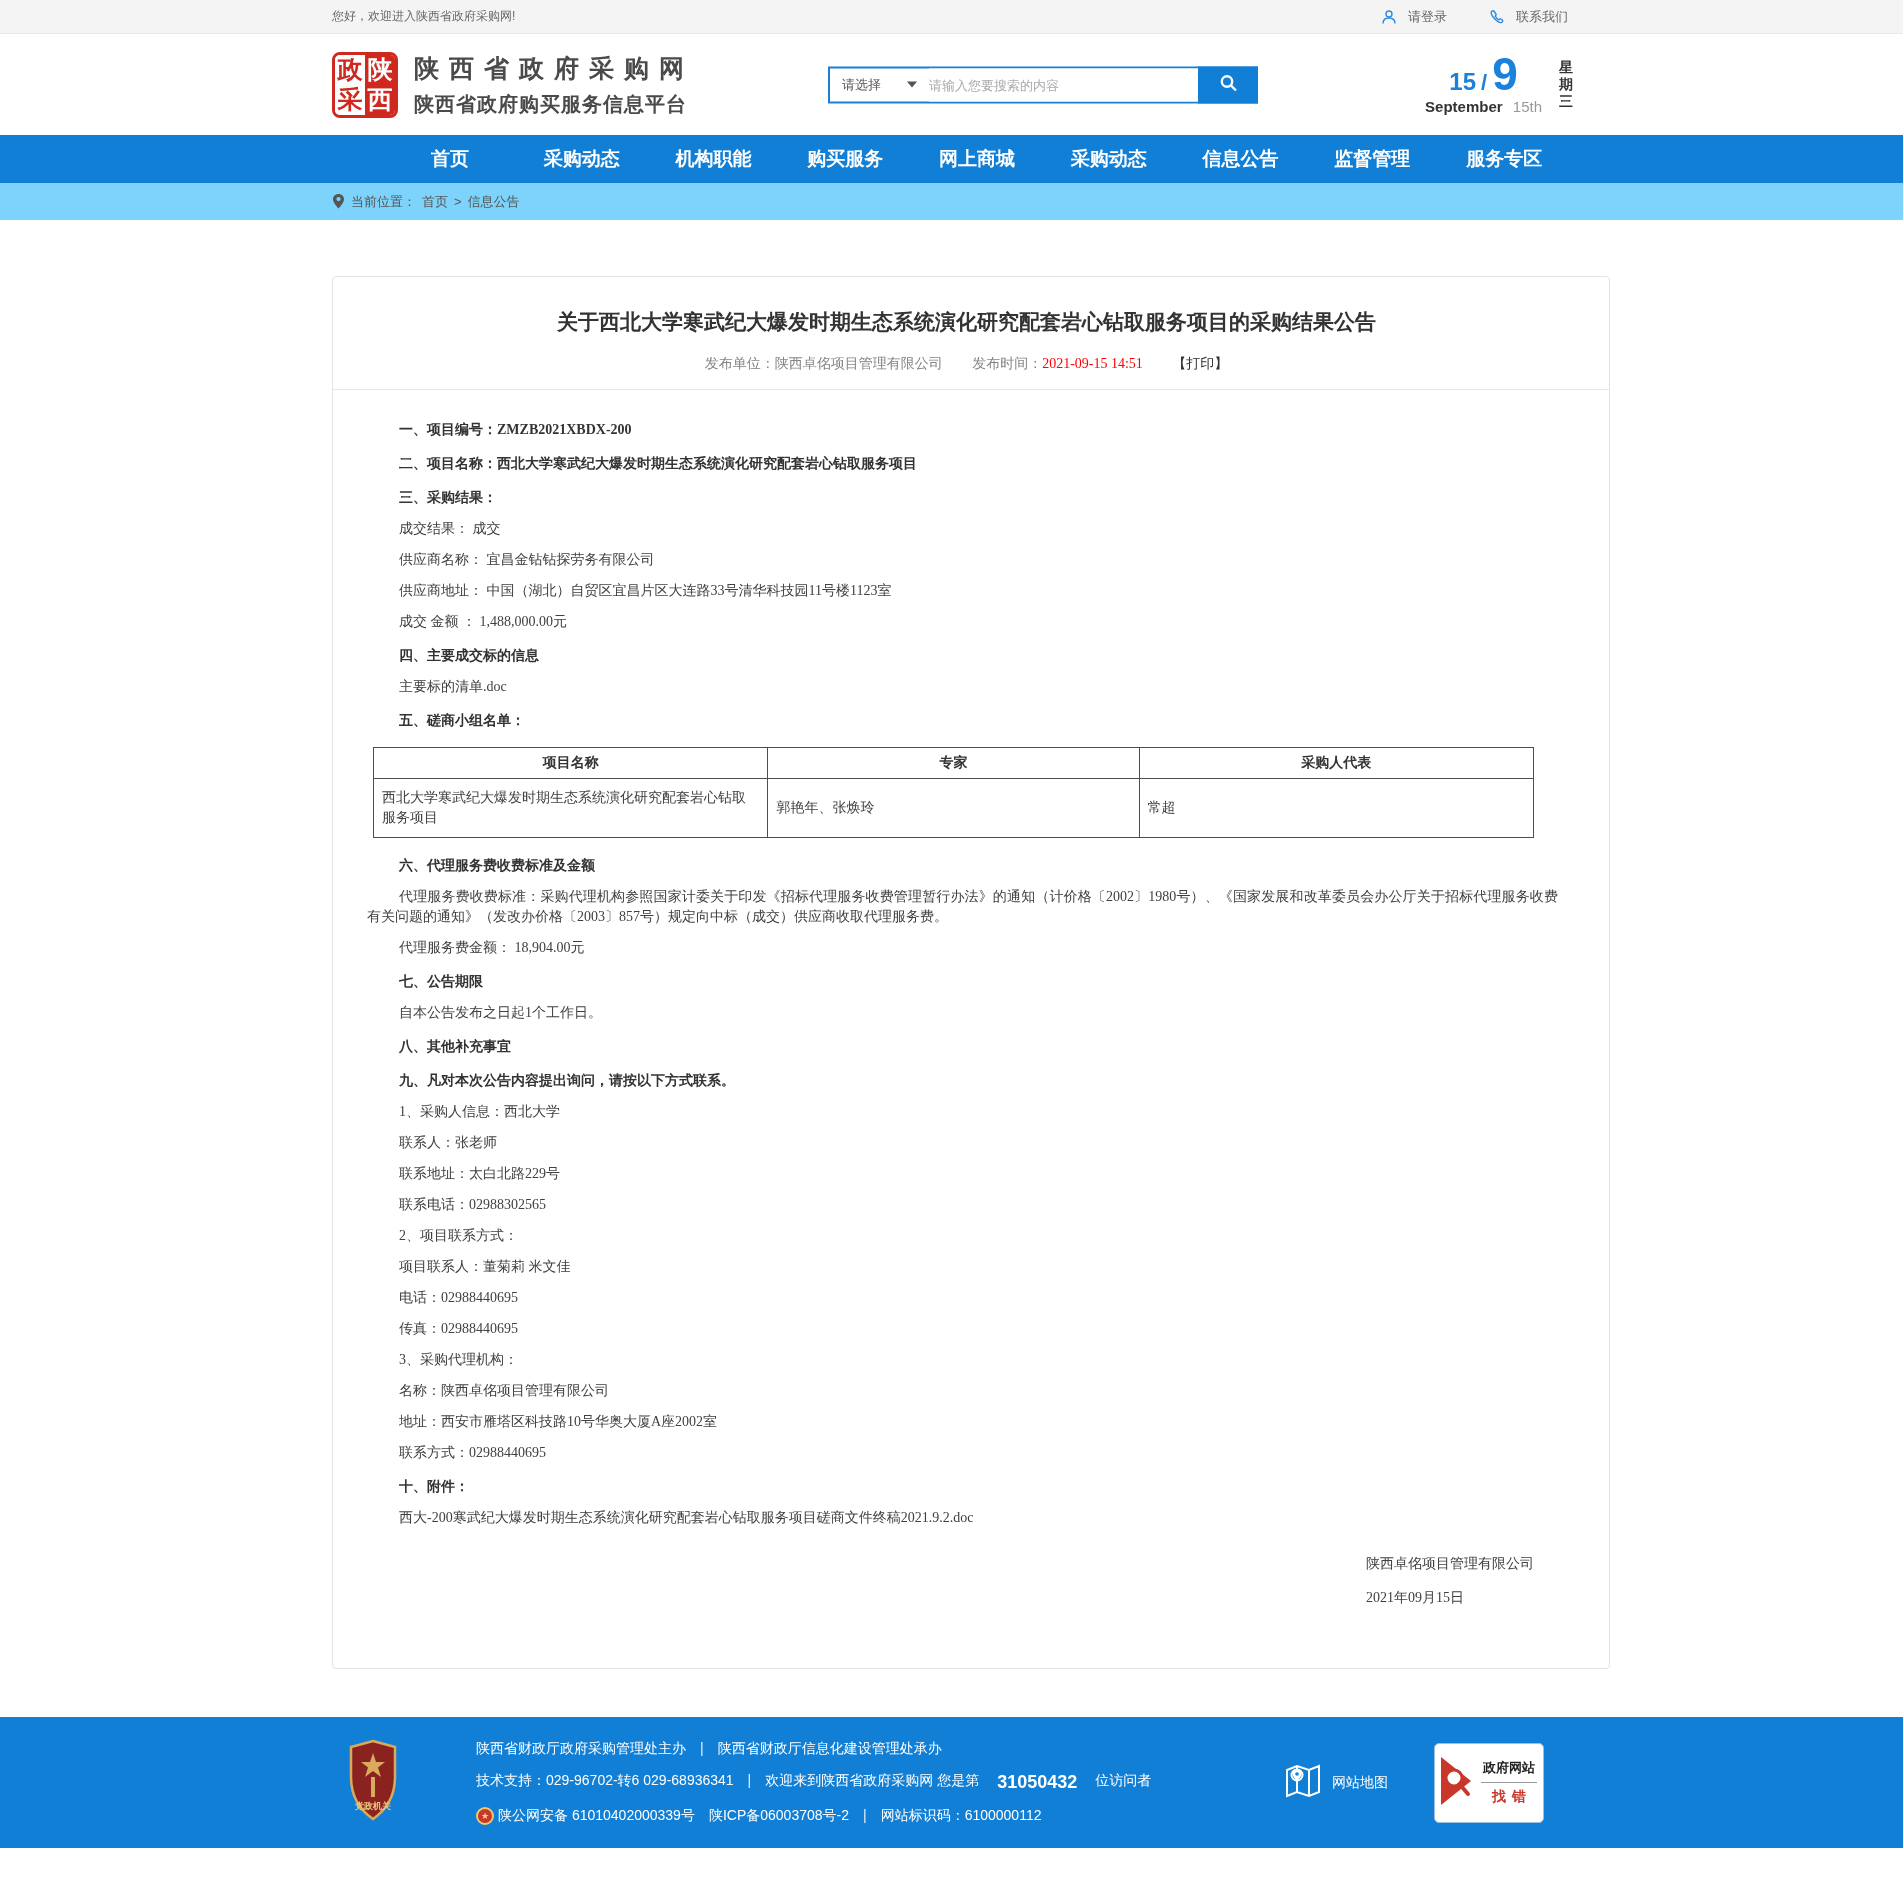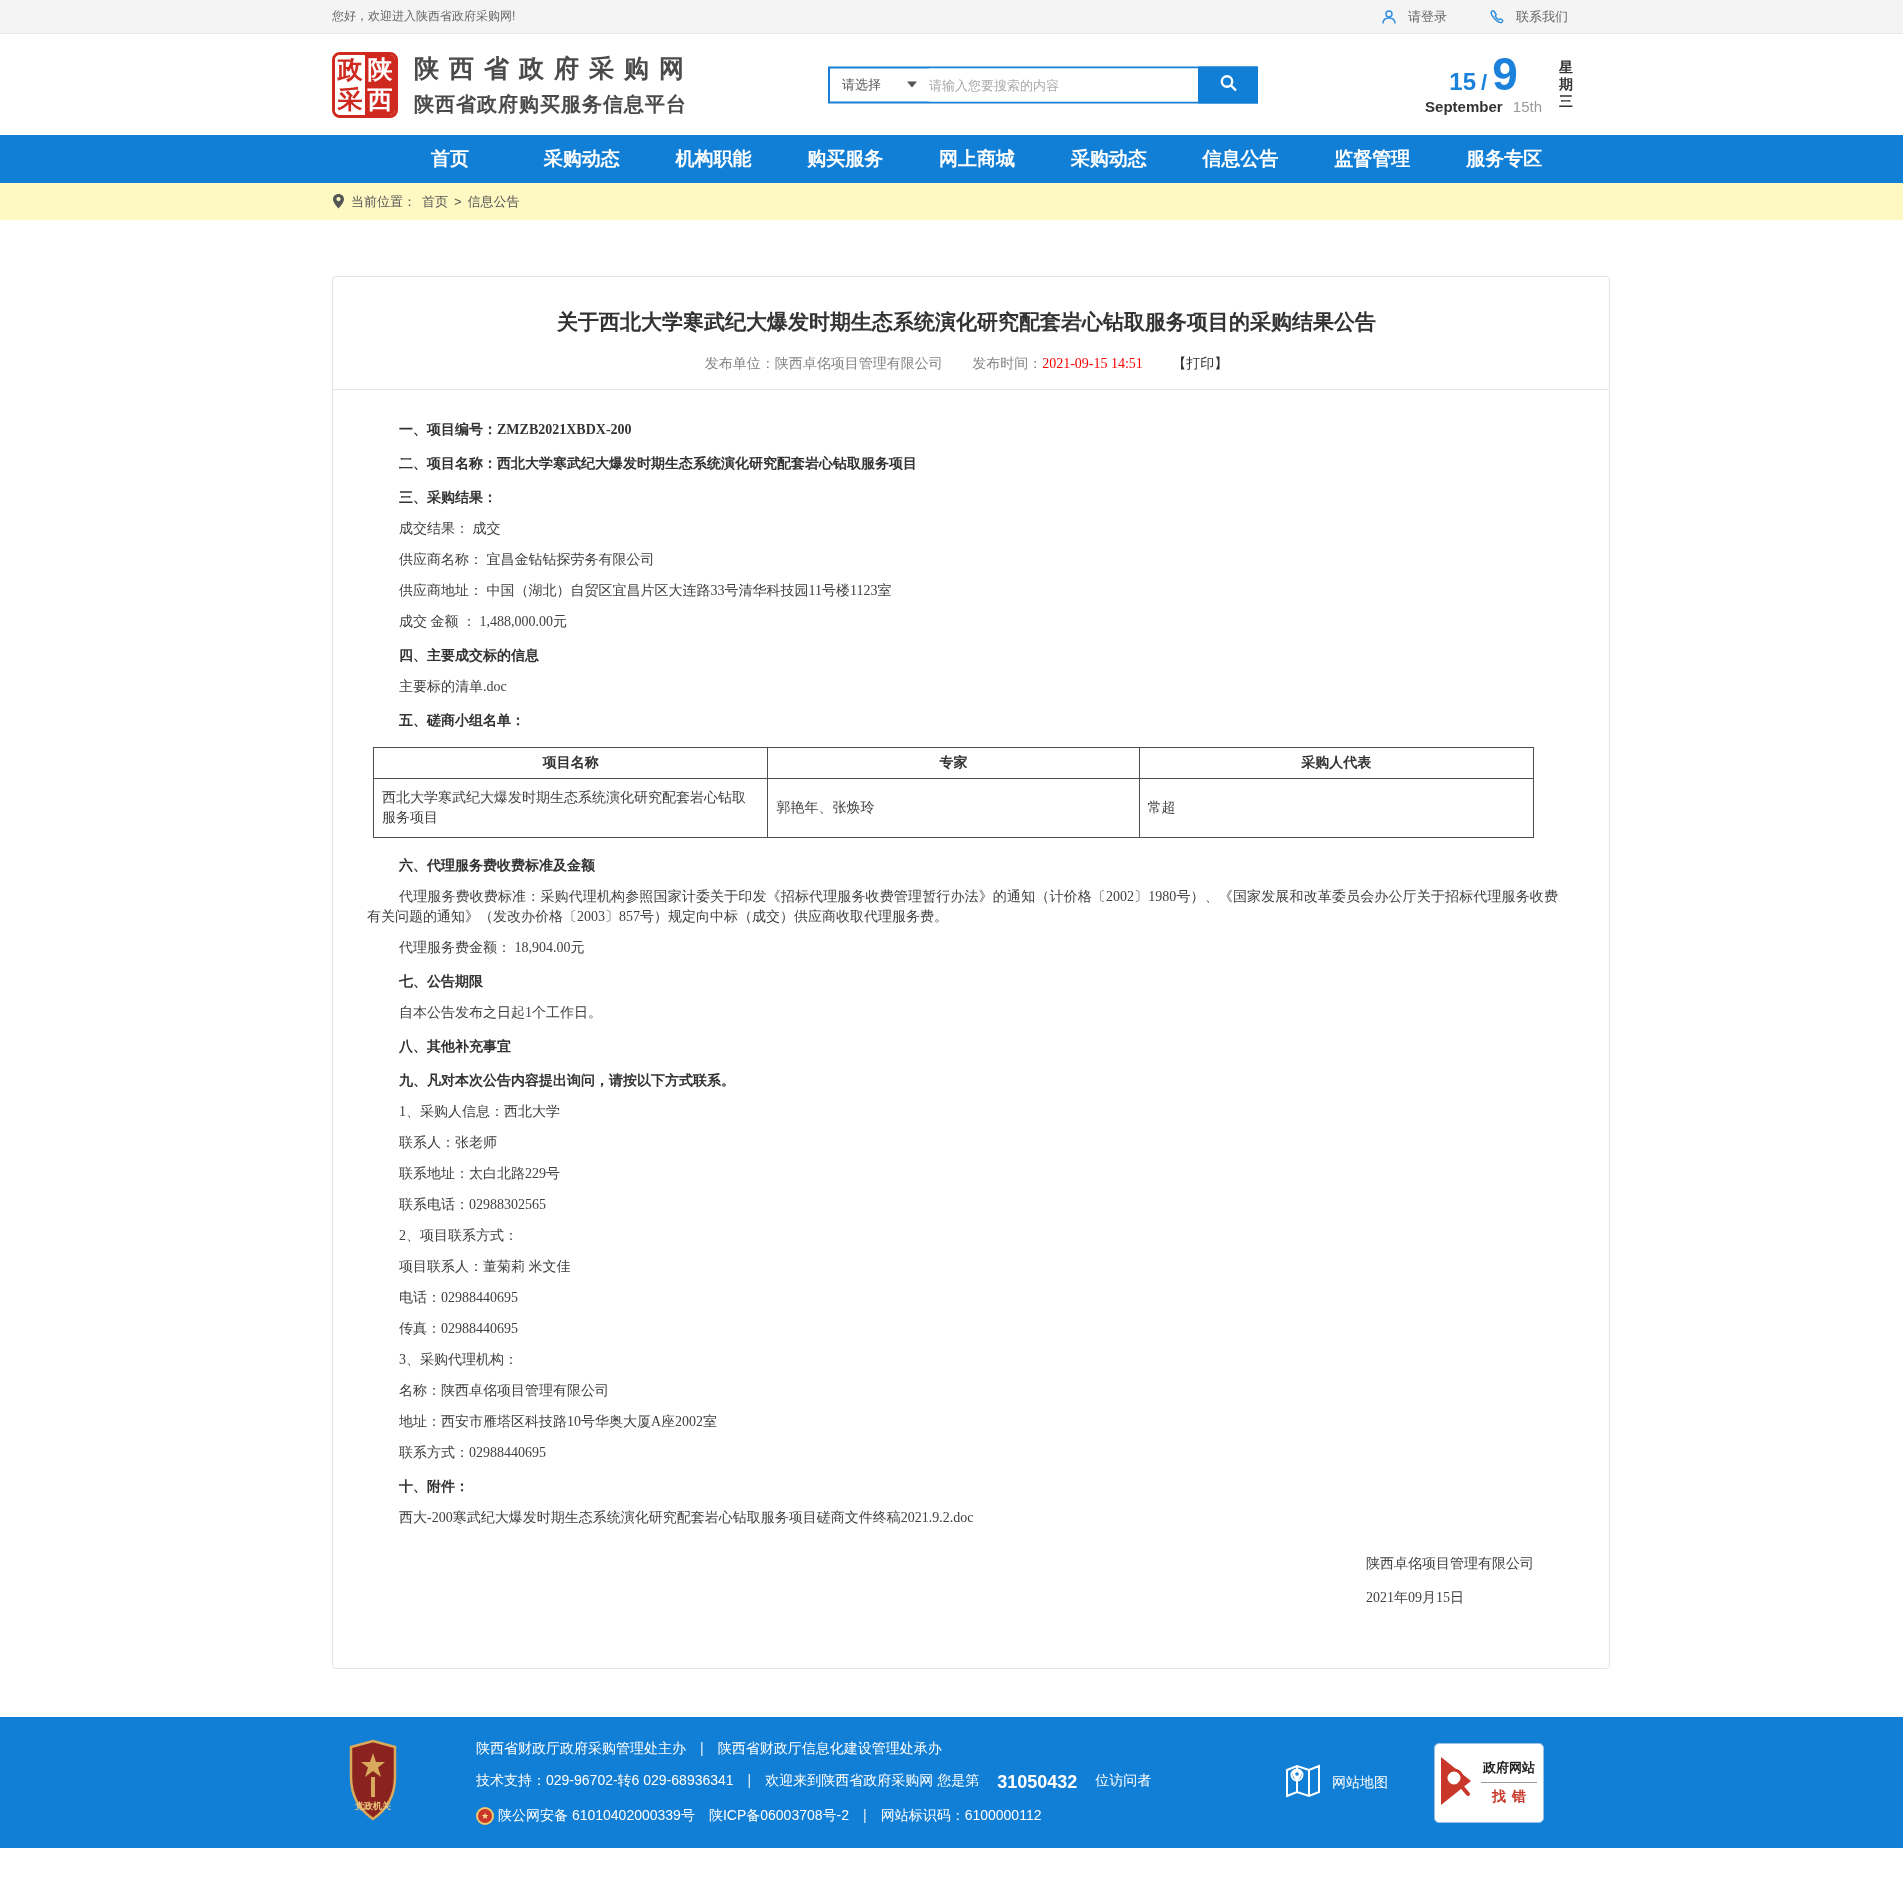--- a/index.html
+++ b/index.html
@@ -56,21 +56,21 @@
   .weekday { font-size:14px; color:#333; width:16px; line-height:17px; text-align:center;
     word-break:break-all; font-weight:bold; }
 
   
   .navbar { height:48px; background:#127fd6; }
   .nav-items { display:flex; height:48px; padding:0 40px 0 52px; }
   .nav-item { flex:1; color:#fff; font-size:19px; font-weight:bold; display:flex;
     align-items:center; justify-content:center; cursor:pointer; white-space:nowrap; }
 
   
-  .crumb-bar { height:37px; background:#fef9c3; }
+  .crumb-bar { height:37px; background:#7dd3fc; }
   .crumb-bar .shell { height:100%; display:flex; align-items:center; gap:6px; font-size:13px; color:#555; }
   .crumb-link { cursor:pointer; }
 
   
   .main { padding:56px 0 48px; background:#fff;font-family:Liberation Serif, serif; }
   .article-box { border:1px solid #e3e3e3; border-radius:4px; background:#fff;
     padding:30px 75px 46px 66px; }
   .article-title { text-align:center; font-size:21px; font-weight:bold; color:#333; line-height:30px; }
   .article-meta { text-align:center; margin-top:18px; font-size:14px; color:#848484; }
   .article-meta .gap { display:inline-block; width:26px; }

